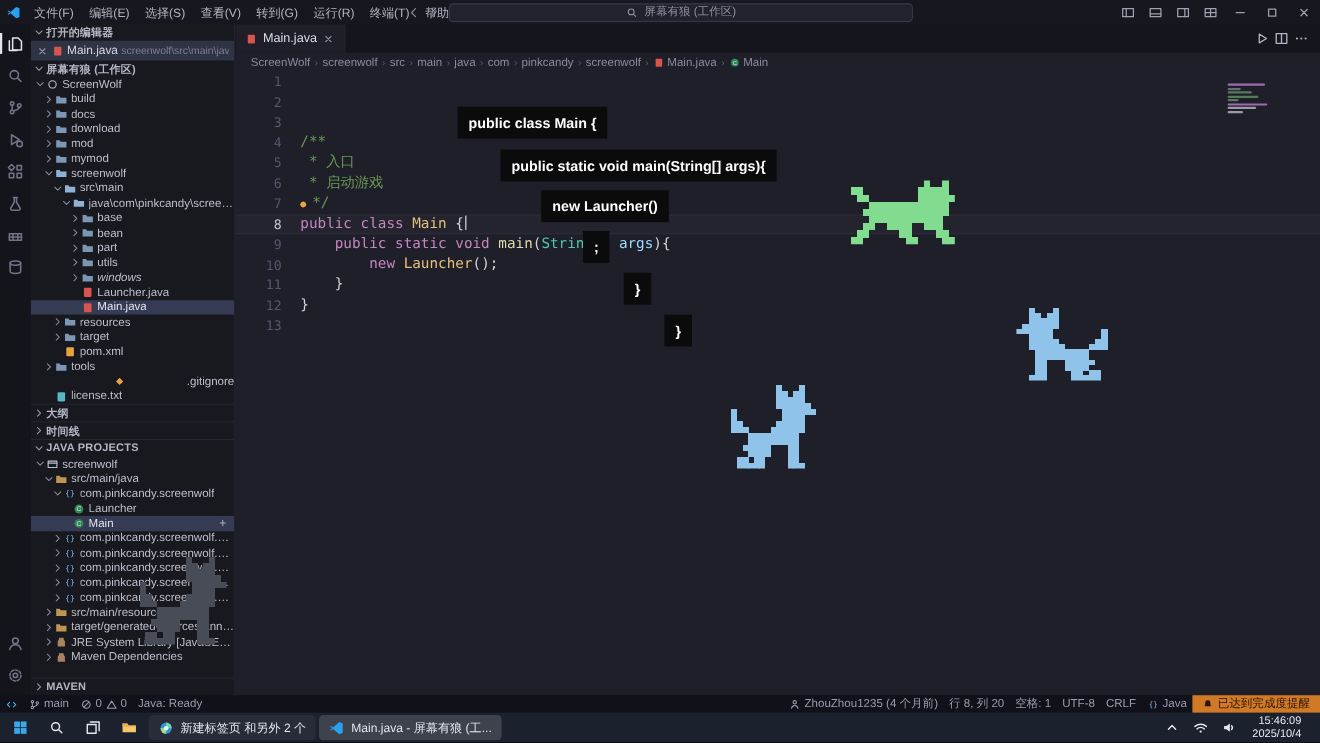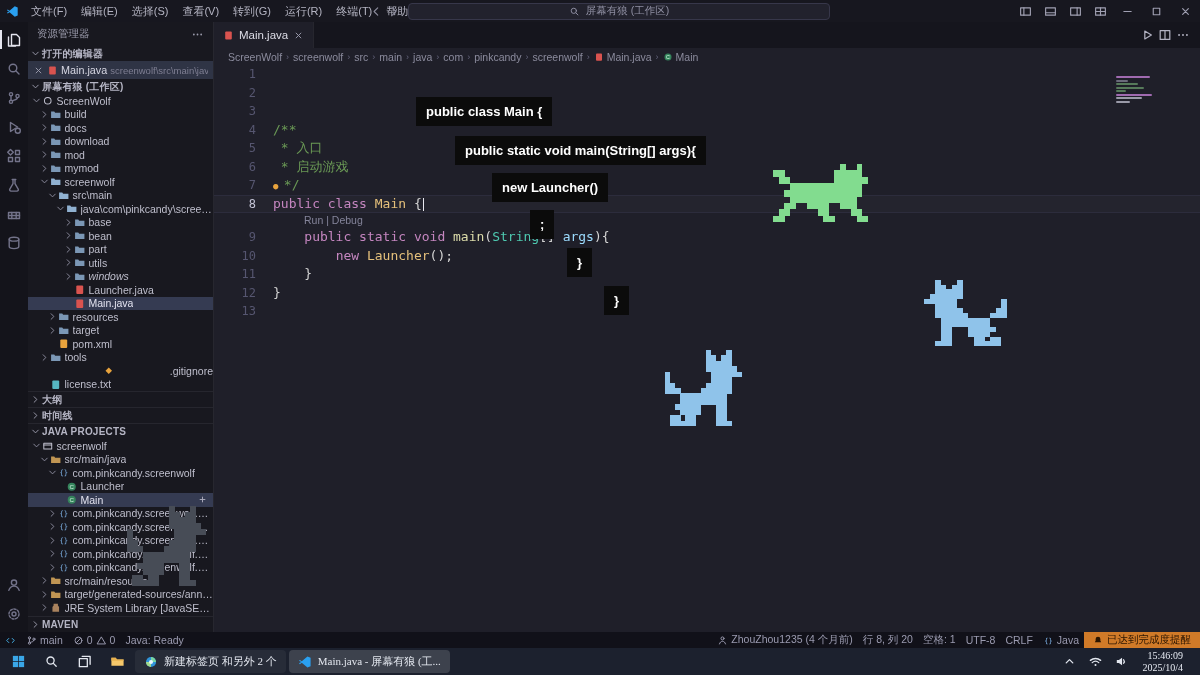--- a/index.html
+++ b/index.html
@@ -91,21 +91,21 @@
              align-items:stretch;font-size:10.5px;color:#9b9bb0;z-index:6;}
   .st-item{display:flex;align-items:center;gap:3px;padding:0 5px;}
   .st-item svg{width:11px;height:11px;}
   .remote{color:#45b1e8;}
   .sbr{margin-left:auto;display:flex;align-items:stretch;}
   .st-notice{background:#d07a28;color:#2b1500;display:flex;align-items:center;gap:4px;padding:0 9px;font-size:10.5px;}
   .st-notice svg{width:10px;height:10px;}
 
   
   .taskbar{position:absolute;left:0;right:0;bottom:0;height:27px;background:#1c212e;display:flex;
-           align-items:center;padding:0 3px;gap:3px;z-index:6;color:#e2e6ee;font-family:Liberation Serif, serif;}
+           align-items:center;padding:0 3px;gap:3px;z-index:6;color:#e2e6ee;}
   .tk-icon{width:30px;height:23px;border-radius:4px;display:flex;align-items:center;justify-content:center;}
   .tk-icon svg{width:15px;height:15px;}
   .tk-app{display:flex;align-items:center;gap:6px;height:23px;border-radius:4px;padding:0 9px;
           font-size:11px;background:rgba(255,255,255,.05);max-width:155px;}
   .tk-app.active{background:rgba(255,255,255,.15);}
   .tk-app svg{width:14px;height:14px;flex:none;}
   .tk-app .albl{white-space:nowrap;overflow:hidden;text-overflow:ellipsis;}
   .tray{margin-left:auto;display:flex;align-items:center;gap:2px;}
   .tray .tk-icon{width:24px;}
   .clock{font-size:10px;text-align:right;line-height:11.5px;padding:0 7px;color:#e6eaf2;}
@@ -272,31 +272,20 @@
           <div class="ab-icon">
             <svg class="ic" viewBox="0 0 16 16">
               <circle cx="8" cy="8" r="2" fill="none" stroke="currentColor" stroke-width="1.4" stroke-linecap="round" stroke-linejoin="round"></circle>
               <circle cx="8" cy="8" r="5" fill="none" stroke="currentColor" stroke-width="1.4" stroke-linecap="round" stroke-linejoin="round" stroke-dasharray="2.2 1.6"></circle>
             </svg>
           </div>
         </div>
     </div>
 
     <div class="sidebar">
-      <div class="sb-title">
-        <span>资源管理器</span>
-        <span class="grow"></span>
-        <span class="sb-more">
-            <svg class="ic" viewBox="0 0 16 16">
-              <circle cx="3.5" cy="8" r="1.1" fill="currentColor"></circle>
-              <circle cx="8" cy="8" r="1.1" fill="currentColor"></circle>
-              <circle cx="12.5" cy="8" r="1.1" fill="currentColor"></circle>
-            </svg>
-          </span>
-      </div>
       <div class="sb-sec">
         <span>
             <svg class="ic" viewBox="0 0 16 16">
               <path d="M4 6l4 4 4-4" fill="none" stroke="currentColor" stroke-width="1.4" stroke-linecap="round" stroke-linejoin="round"></path>
             </svg>
           </span>
         <span>打开的编辑器</span>
       </div>
       <div class="oe-item">
         <span style="color:#9a9aac;display:flex;">
@@ -918,24 +907,20 @@
             <span class="ln">6</span>
             <span class="ltext"><span class="tok-cmt"> * 启动游戏</span></span>
           </div>
           <div class="cline">
             <span class="ln">7</span>
             <span class="ltext"><span class="tok-paw">● </span><span class="tok-cmt">*/</span></span>
           </div>
           <div class="cline cur">
             <span class="ln">8</span>
             <span class="ltext"><span class="tok-kw">public</span><span class="tok-pln"> </span><span class="tok-kw">class</span><span class="tok-pln"> </span><span class="tok-cls">Main</span><span class="tok-pln"> {</span><span class="caret"></span></span>
-          </div>
-          <div class="cline lens">
-            <span class="ln"></span>
-            <span class="ltext" style="padding-left: 31px;"><span>Run</span><span> | </span><span>Debug</span></span>
           </div>
           <div class="cline">
             <span class="ln">9</span>
             <span class="ltext"><span class="tok-pln">    </span><span class="tok-kw">public</span><span class="tok-pln"> </span><span class="tok-kw">static</span><span class="tok-pln"> </span><span class="tok-kw">void</span><span class="tok-pln"> </span><span class="tok-fn">main</span><span class="tok-pln">(</span><span class="tok-type">String</span><span class="tok-pln">[] </span><span class="tok-var">args</span><span class="tok-pln">){</span></span>
           </div>
           <div class="cline">
             <span class="ln">10</span>
             <span class="ltext"><span class="tok-pln">        </span><span class="tok-kw">new</span><span class="tok-pln"> </span><span class="tok-cls">Launcher</span><span class="tok-pln">();</span></span>
           </div>
           <div class="cline">

